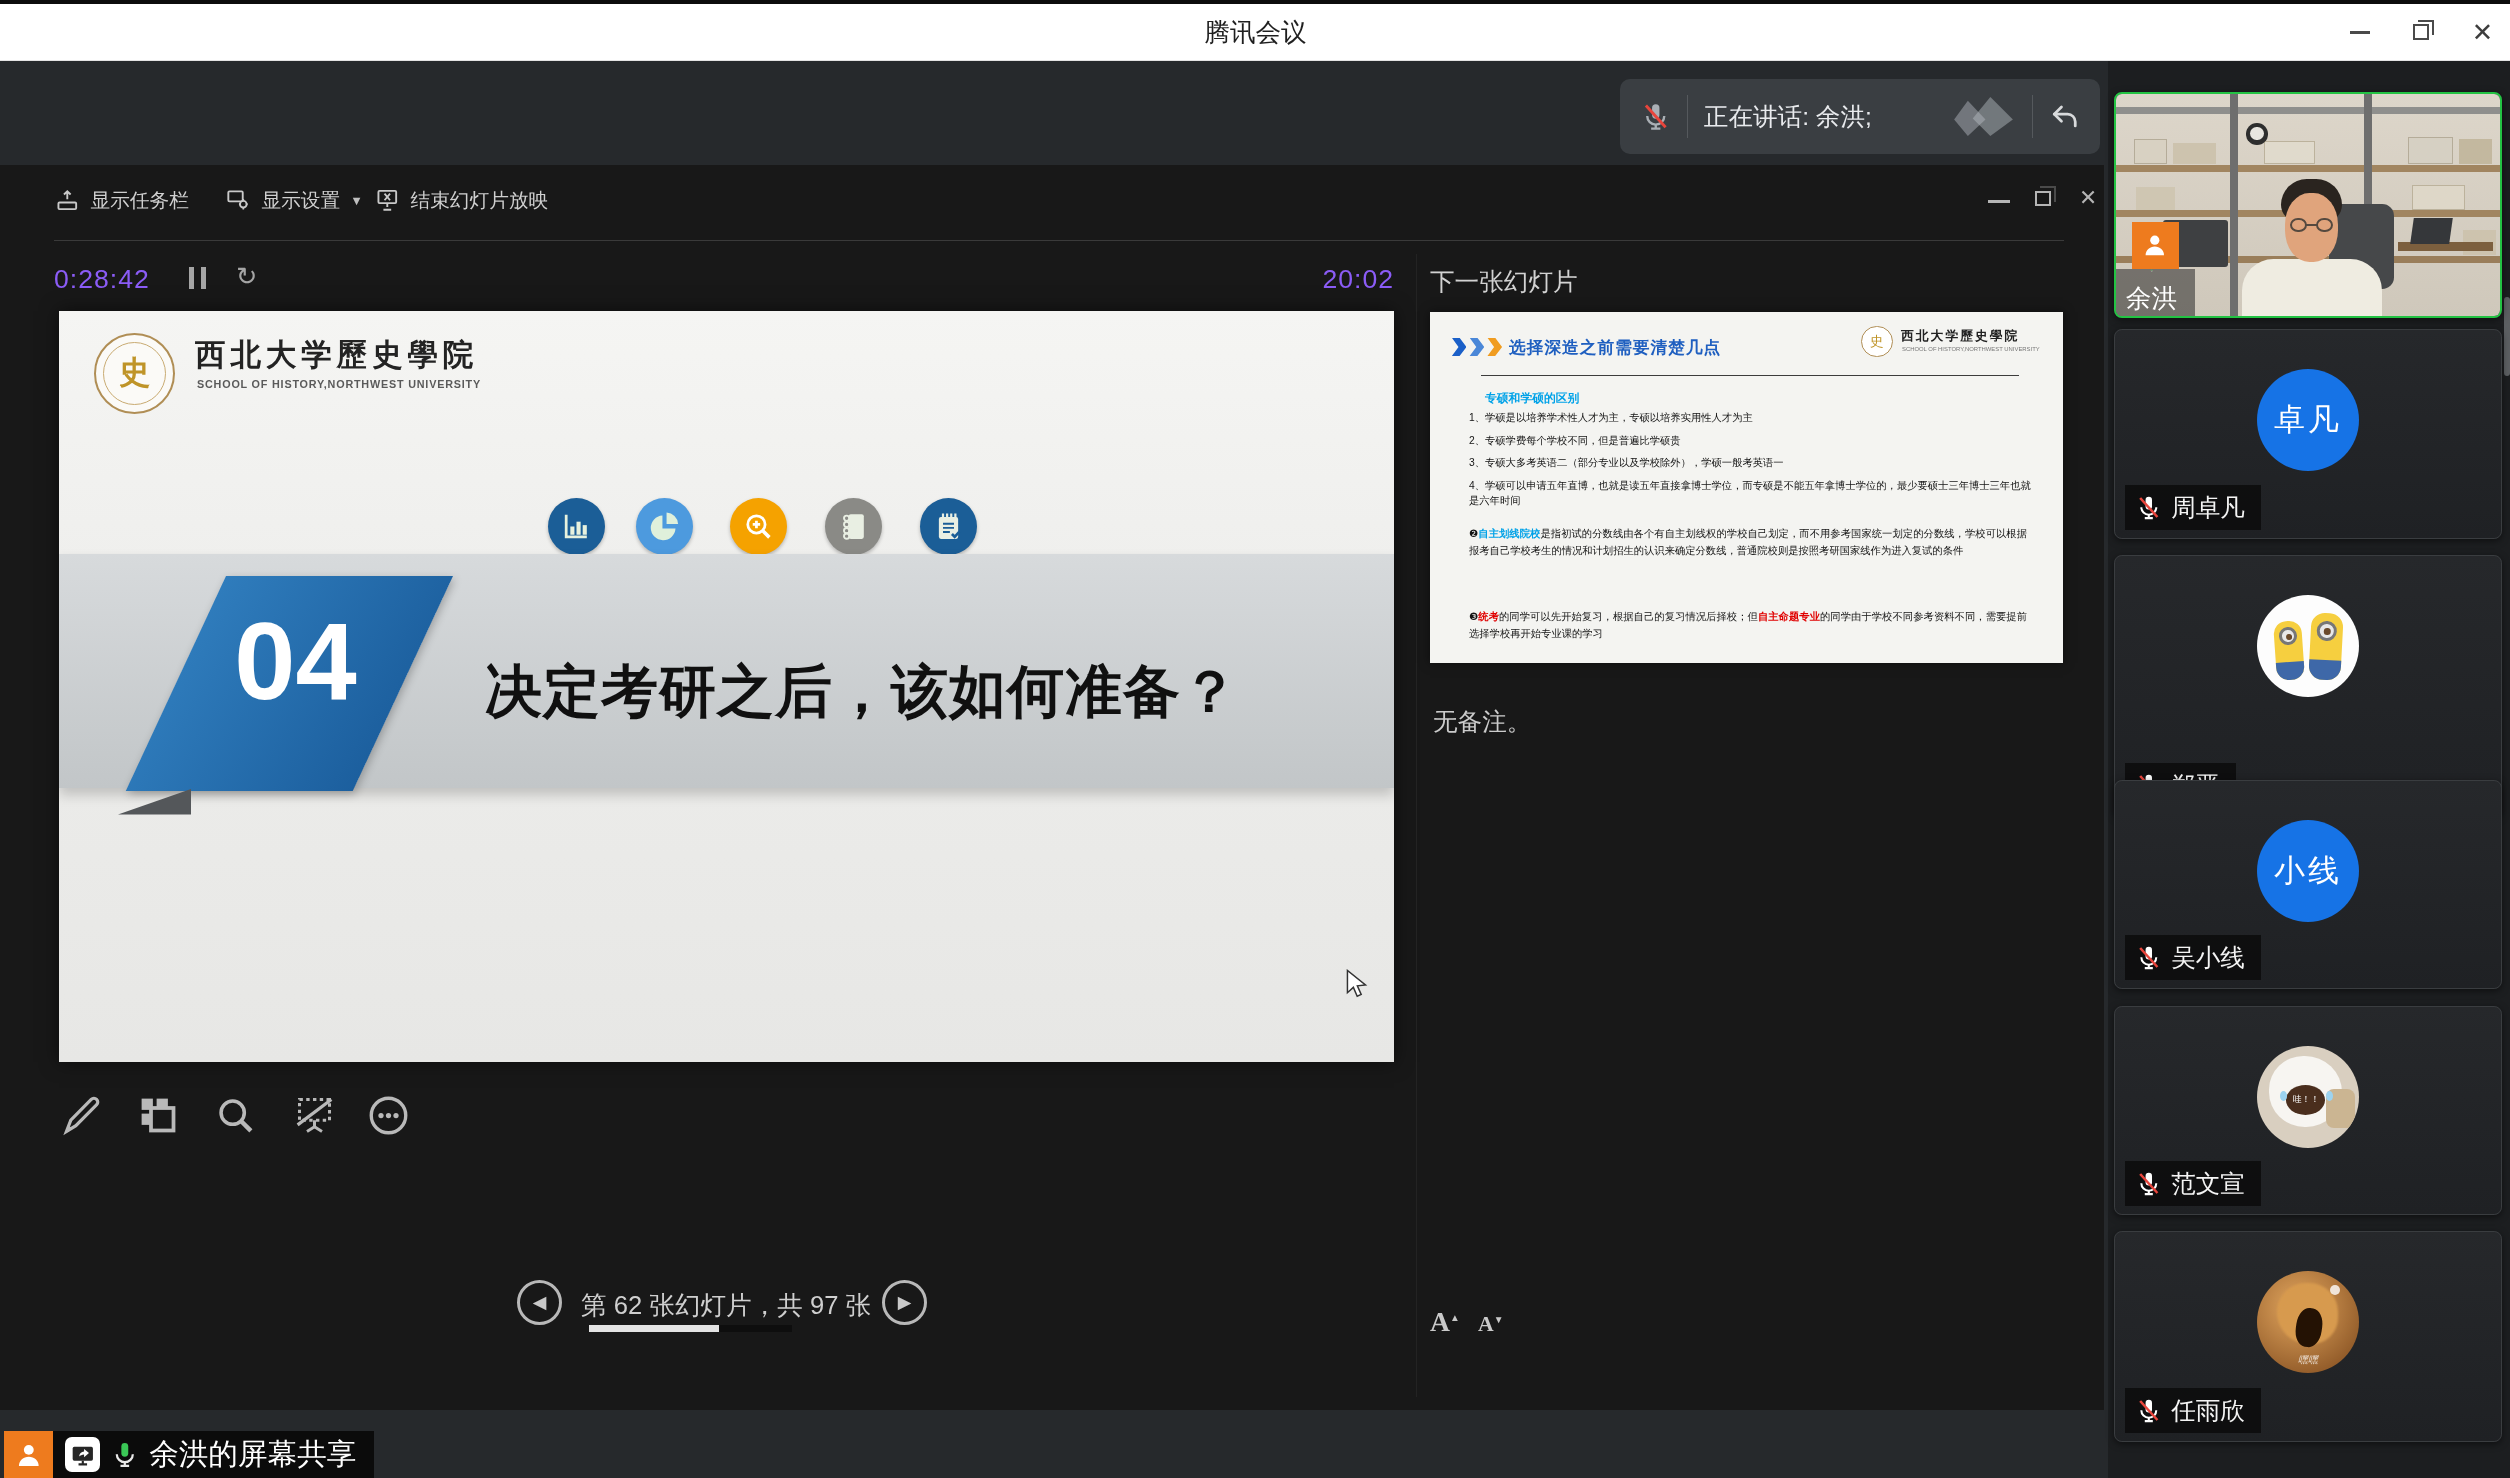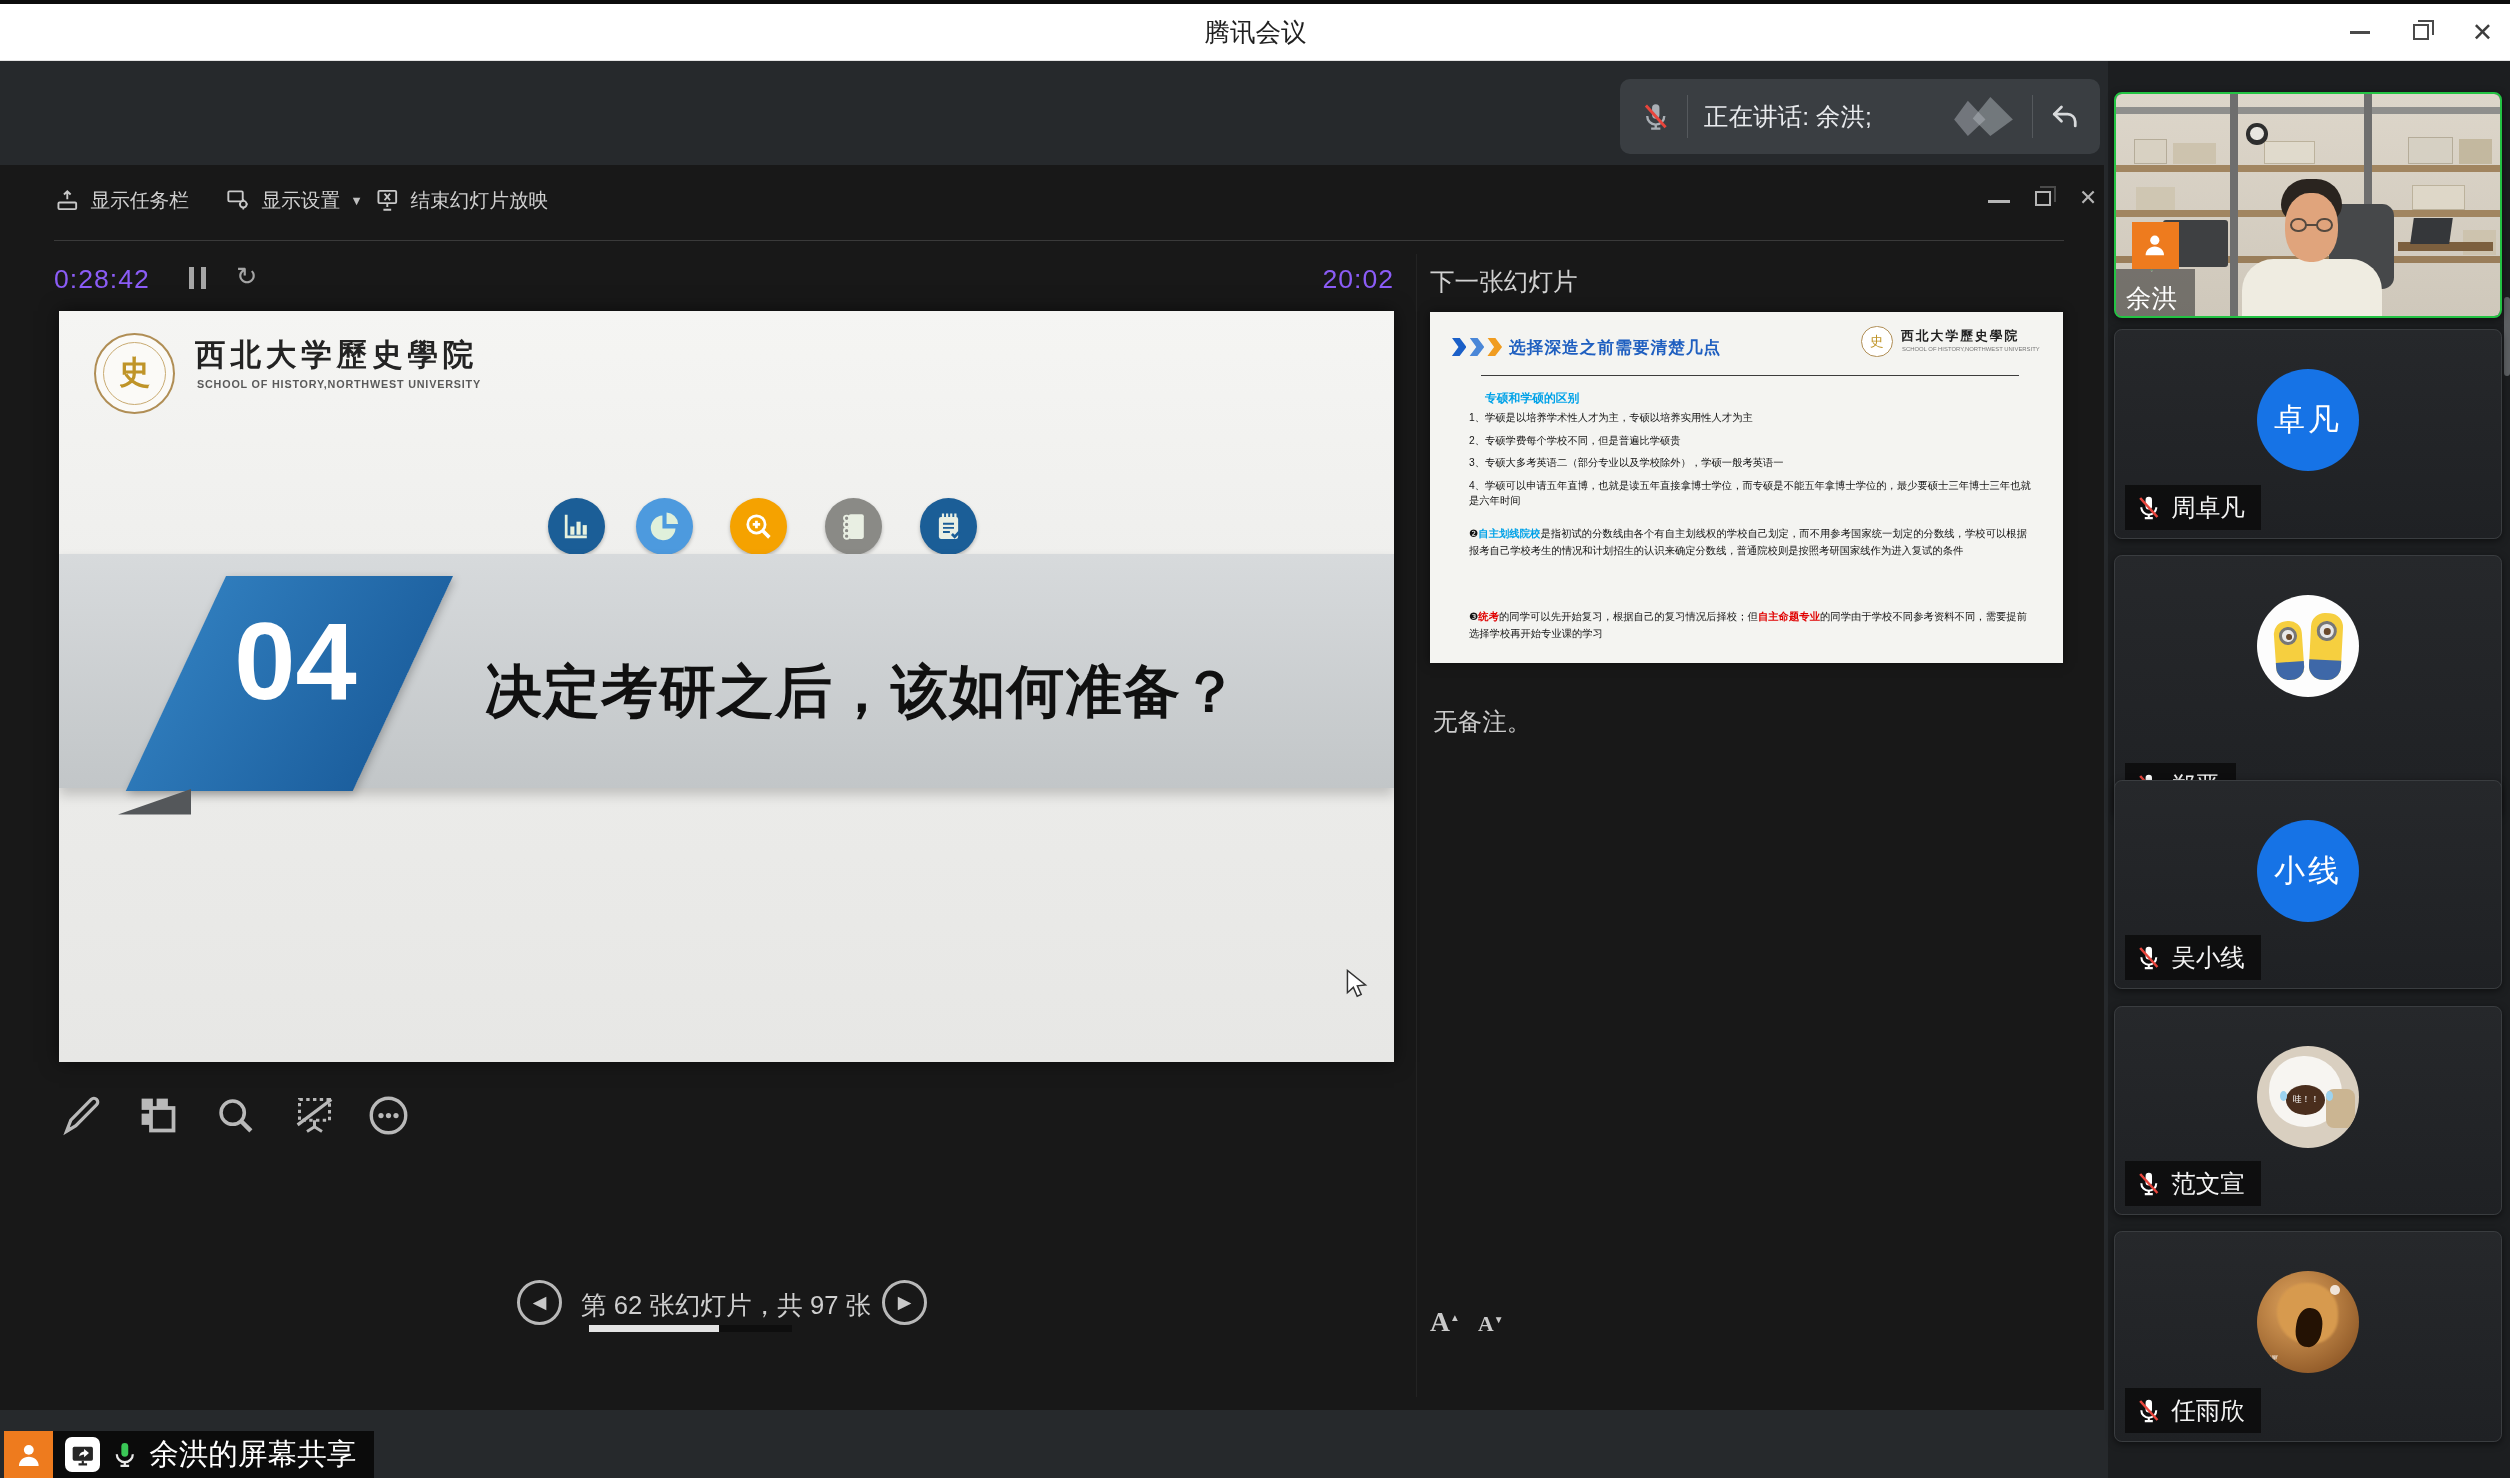--- a/index.html
+++ b/index.html
@@ -443,21 +443,21 @@
         </svg>
         <span>范文宣</span>
       </div>
     </div>
 
     <div class="tile" style="top:1170px;height:211px;">
       <div class="avatar" style="background:radial-gradient(circle at 40% 35%,#e3a75f,#8a5424 85%);">
         <div style="position:absolute;left:19.7px;top:11.8px;width:61px;height:61px;background:#d79a4e;border-radius:50% 50% 45% 55%;filter:blur(1px);"></div>
         <div style="position:absolute;left:39px;top:37px;width:25.6px;height:39px;background:#241204;border-radius:45%;transform:rotate(8deg);"></div>
         <div style="position:absolute;left:73px;top:13.8px;width:9.9px;height:9.9px;background:#fff;border-radius:50%;opacity:.8;"></div>
-        <div style="position:absolute;left:0;bottom:5.9px;width:100%;text-align:left;font-size:9.9px;color:rgba(255,255,255,.8);font-style:italic;">嘿嘿</div>
+        <div style="position:absolute;left:0;bottom:5.9px;width:100%;text-align:center;font-size:9.9px;color:rgba(255,255,255,.8);font-style:italic;">嘿嘿</div>
       </div>
       <div class="chip">
         <svg width="27.6" height="27.6" viewBox="0 0 24 24">
           <rect x="9.2" y="2.5" width="5.6" height="11" rx="2.8" fill="#fff"></rect>
           <path d="M5.5 11.5a6.5 6.5 0 0 0 13 0" fill="none" stroke="#fff" stroke-width="1.8"></path>
           <path d="M12 18v3M8.5 21h7" stroke="#fff" stroke-width="1.8"></path>
           <path d="M4.5 3.5l15 16.5" stroke="#e8453c" stroke-width="2.2"></path>
         </svg>
         <span>任雨欣</span>
       </div>

